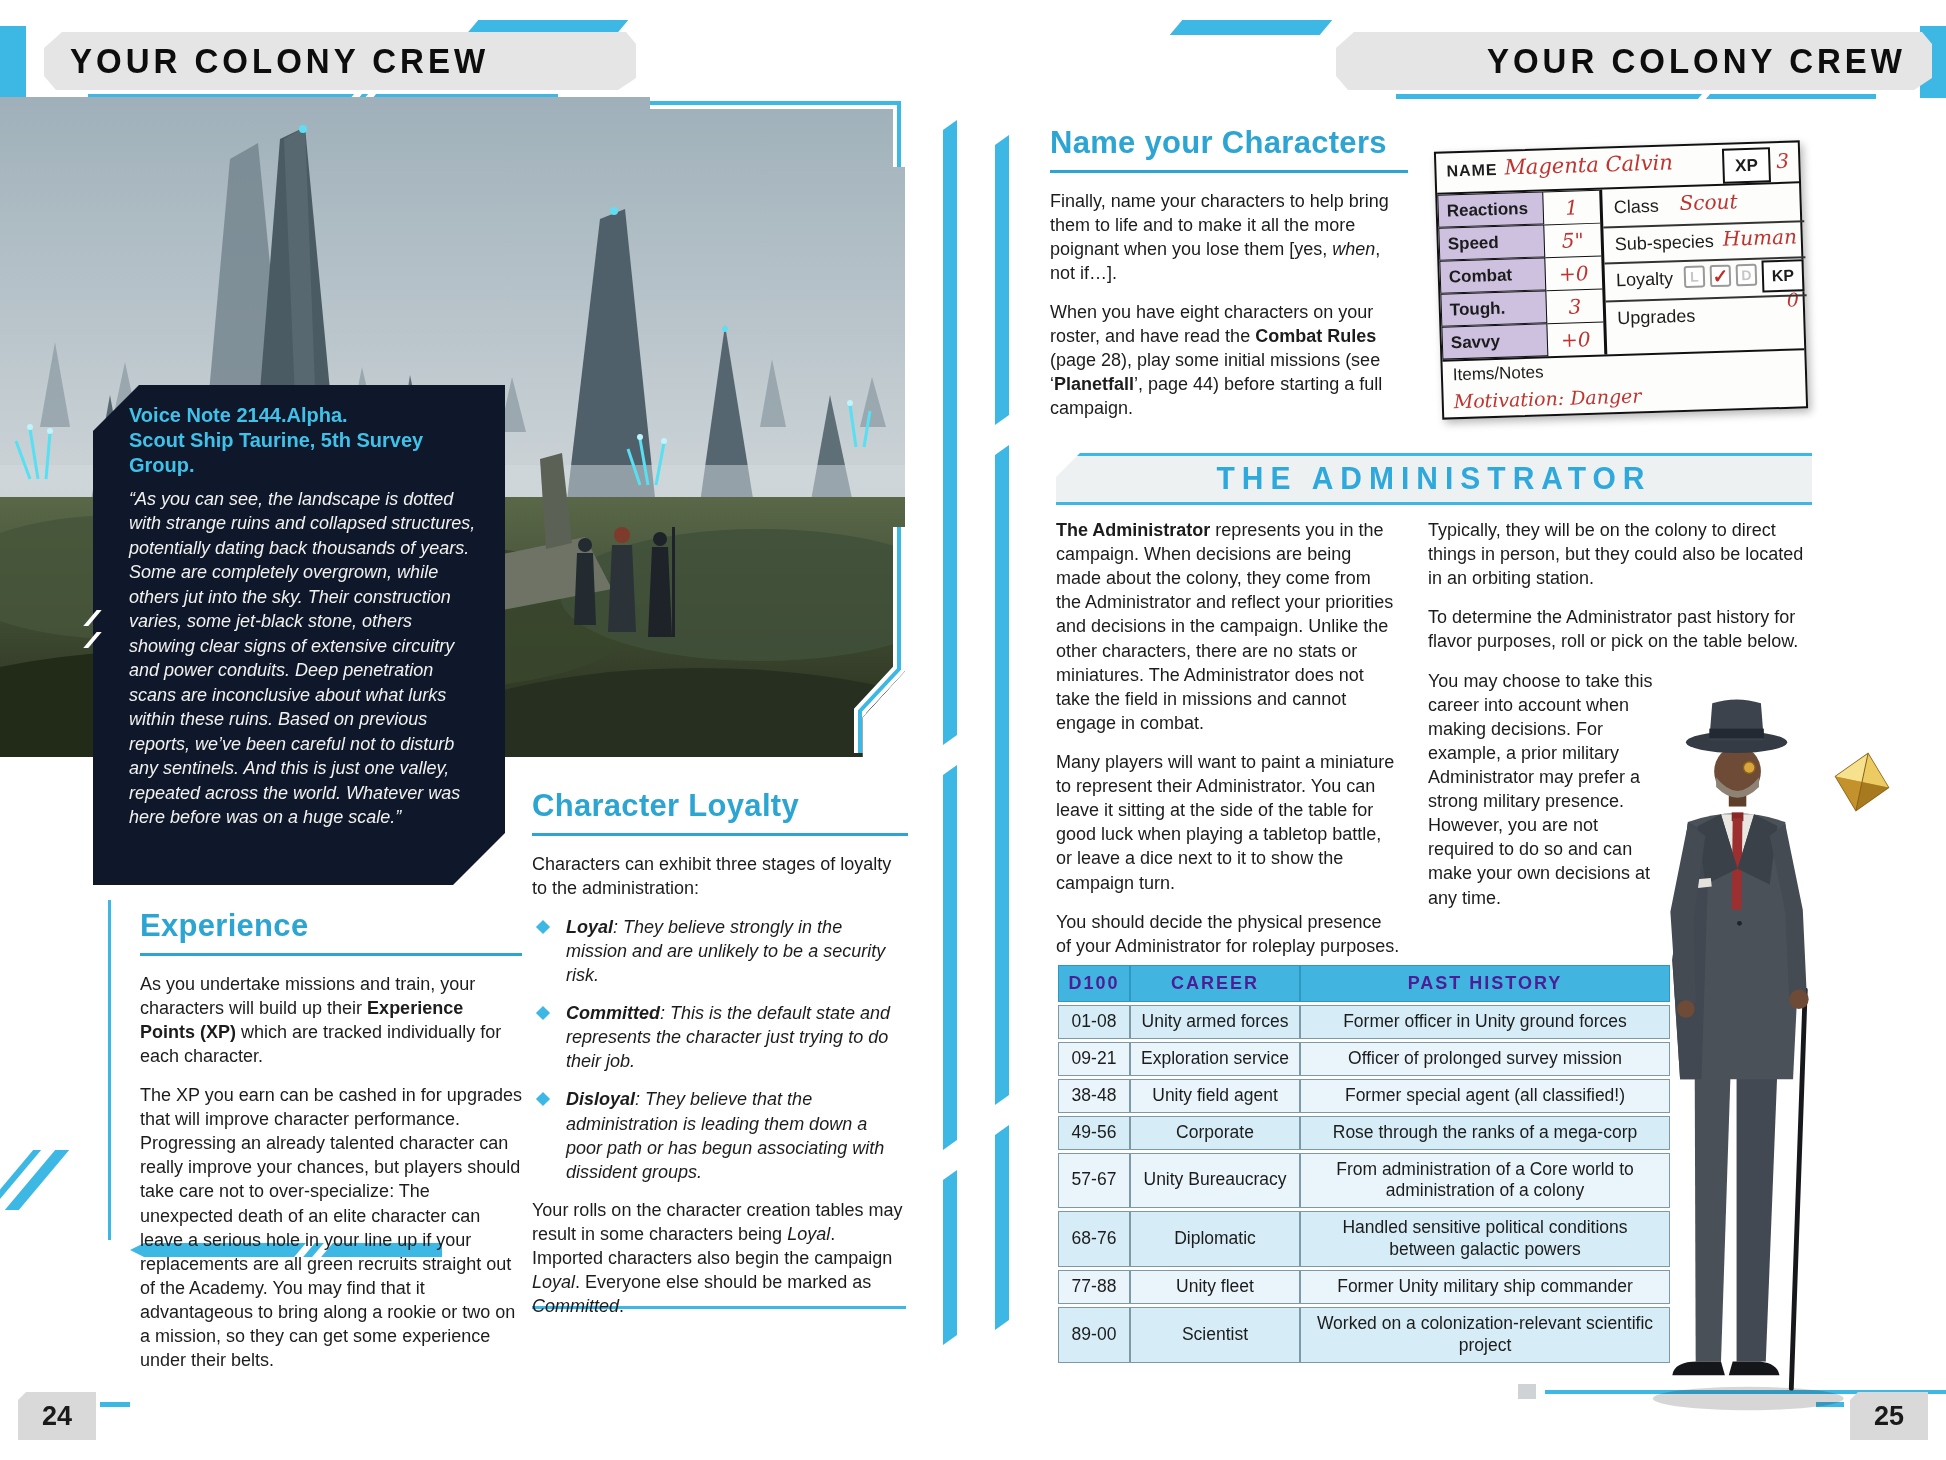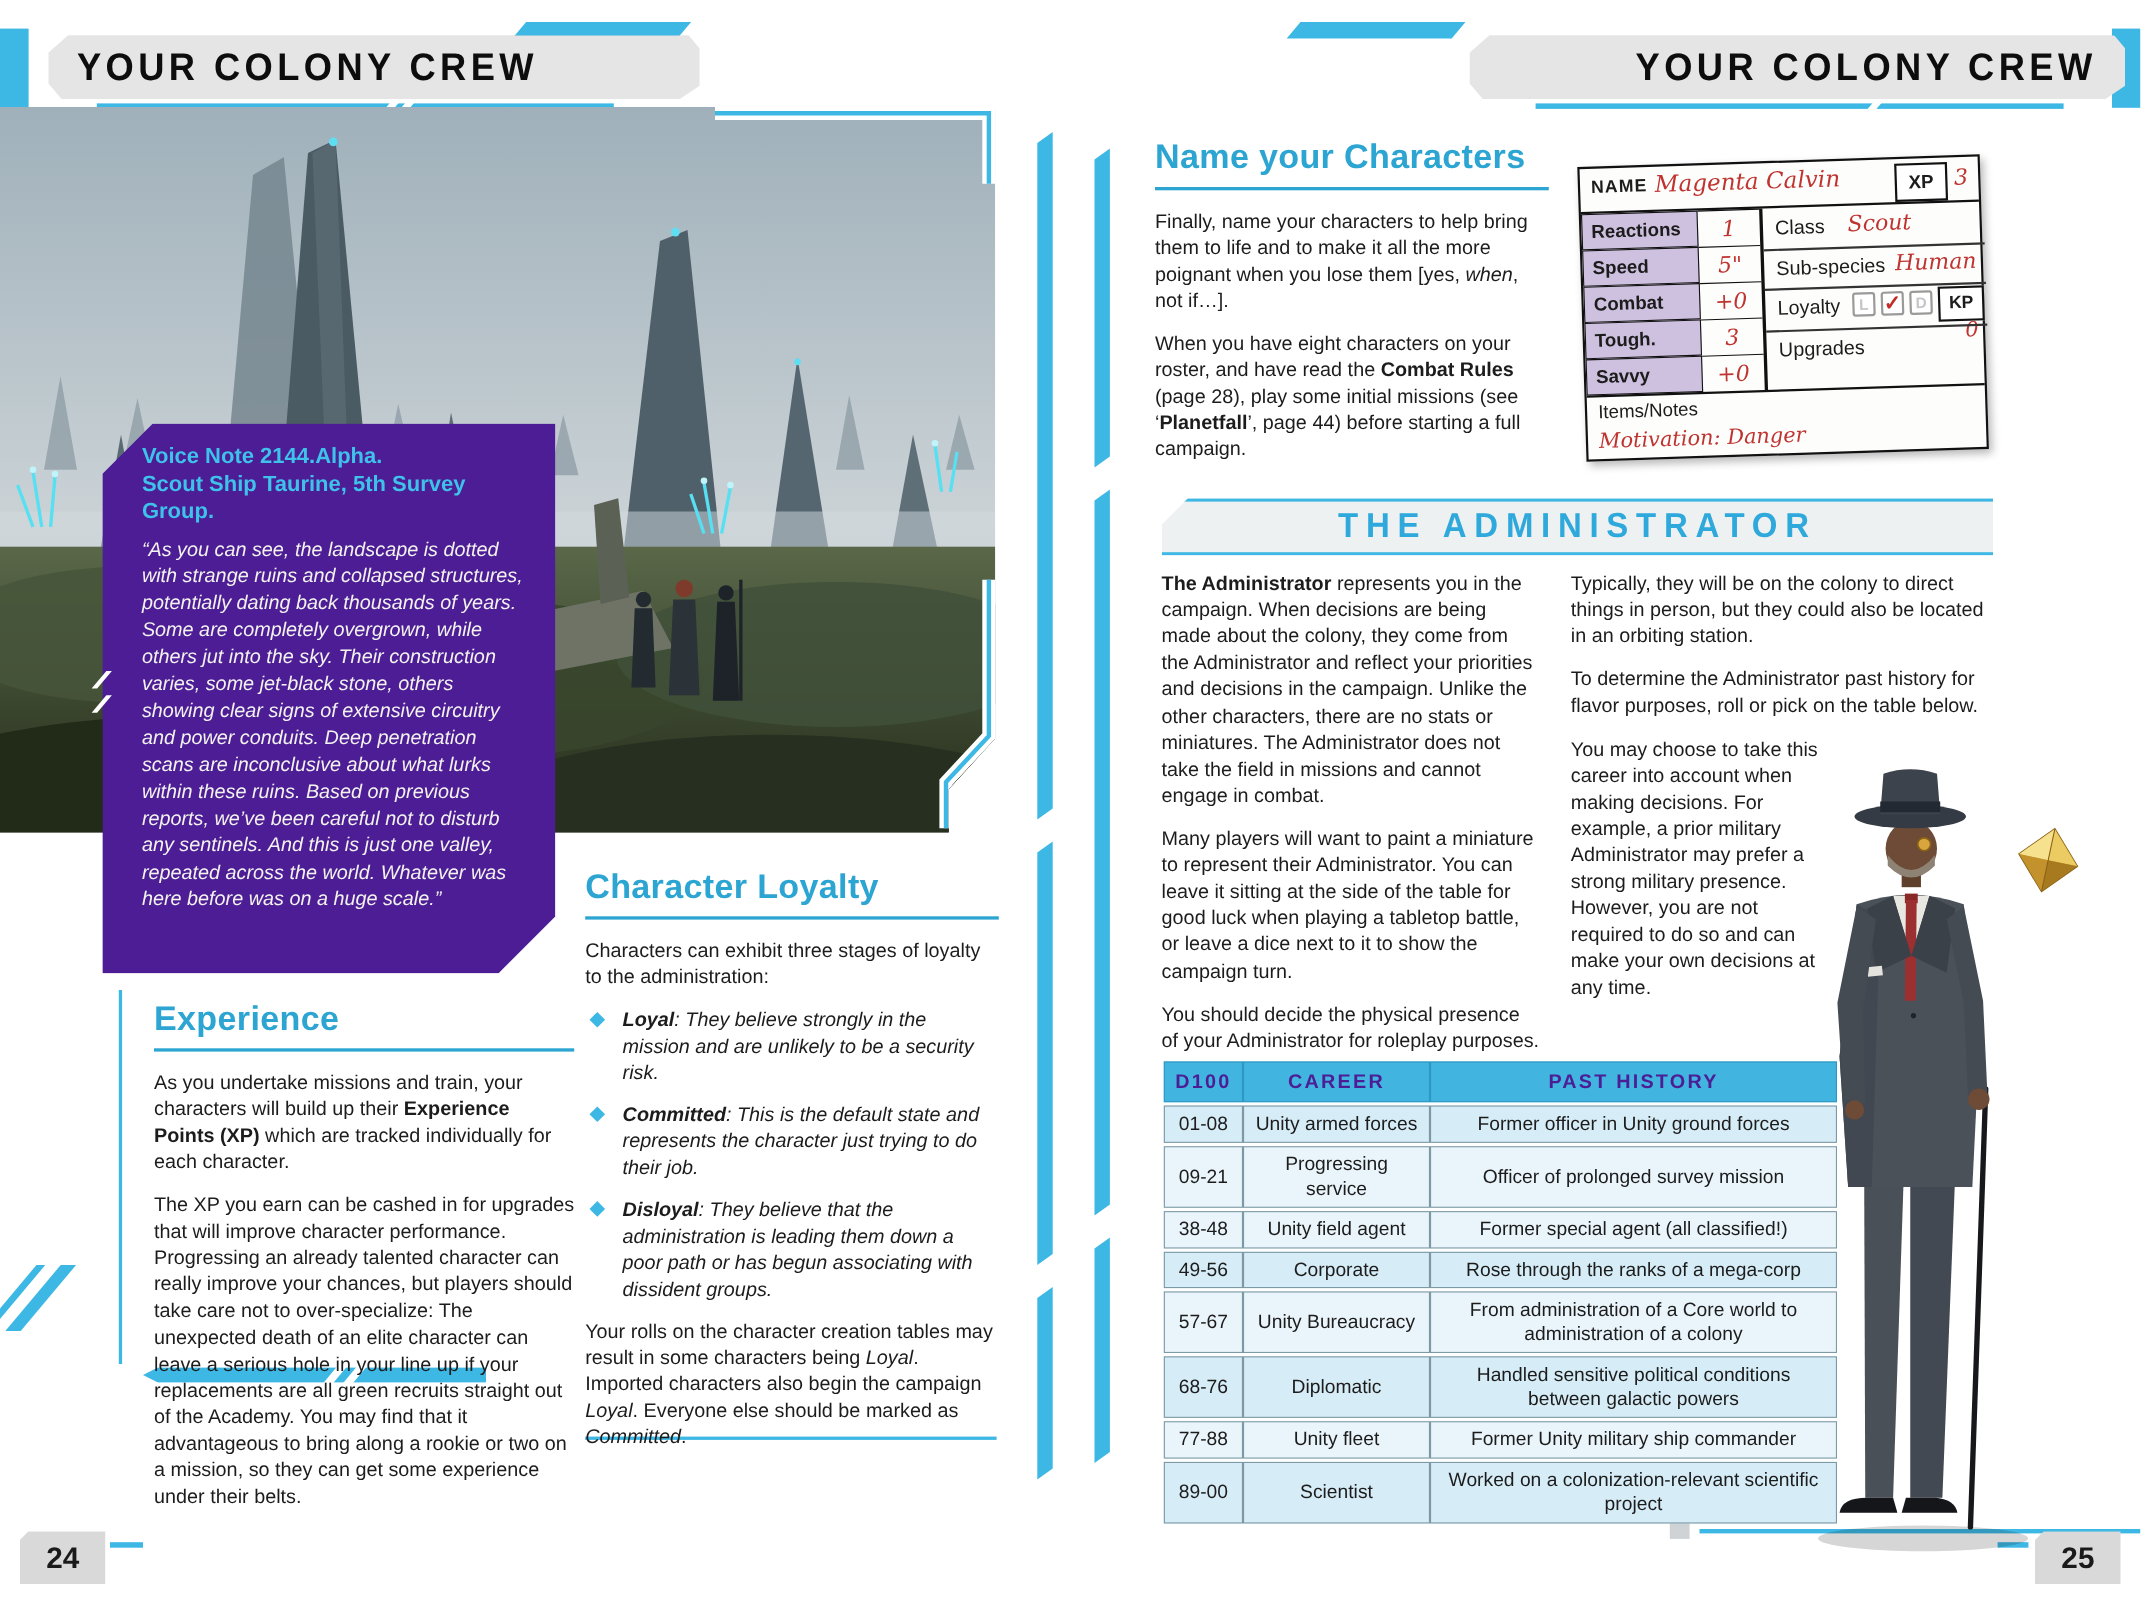--- a/index.html
+++ b/index.html
@@ -18,21 +18,21 @@
   .skew{transform:skewX(-40deg);}
 
   
   .h-cyan{font-weight:bold;font-size:31px;color:#2ca5d2;letter-spacing:.3px;transform-origin:left;}
   .h-rule{height:3px;background:#2ca5d2;margin-top:6px;}
 
   .bodytxt{font-size:18px;line-height:1.34;color:#1c1c1c;}
   .bodytxt p{margin:0 0 15px 0;}
 
   
-  .vnote{background:#4c1d95;color:#f2f2ee;
+  .vnote{background:#0f172a;color:#f2f2ee;
     clip-path:polygon(46px 0,100% 0,100% calc(100% - 52px),calc(100% - 52px) 100%,0 100%,0 46px);
     padding:18px 22px 18px 36px;box-sizing:border-box;}
   .vnote .vt{color:#3fc2ea;font-weight:bold;font-size:20px;line-height:1.25;}
   .vnote .vb{font-style:italic;font-size:18px;line-height:1.36;margin-top:9px;}
 
   
   .bullet{display:flex;margin:0 0 14px 0;}
   .diamond{flex:0 0 10px;width:10px;height:10px;background:#3db7e4;transform:rotate(45deg);margin:7px 18px 0 6px;}
 
   
@@ -308,21 +308,21 @@
         <th class="c">CAREER</th>
         <th class="l">PAST HISTORY</th>
       </tr>
       <tr>
             <td class="c">01-08</td>
             <td class="c">Unity armed forces</td>
             <td class="l">Former officer in Unity ground forces</td>
           </tr>
       <tr class="alt">
             <td class="c">09-21</td>
-            <td class="c">Progressing service</td>
+            <td class="c">Exploration service</td>
             <td class="l">Officer of prolonged survey mission</td>
           </tr>
       <tr class="alt">
             <td class="c">38-48</td>
             <td class="c">Unity field agent</td>
             <td class="l">Former special agent (all classified!)</td>
           </tr>
       <tr>
             <td class="c">49-56</td>
             <td class="c">Corporate</td>

